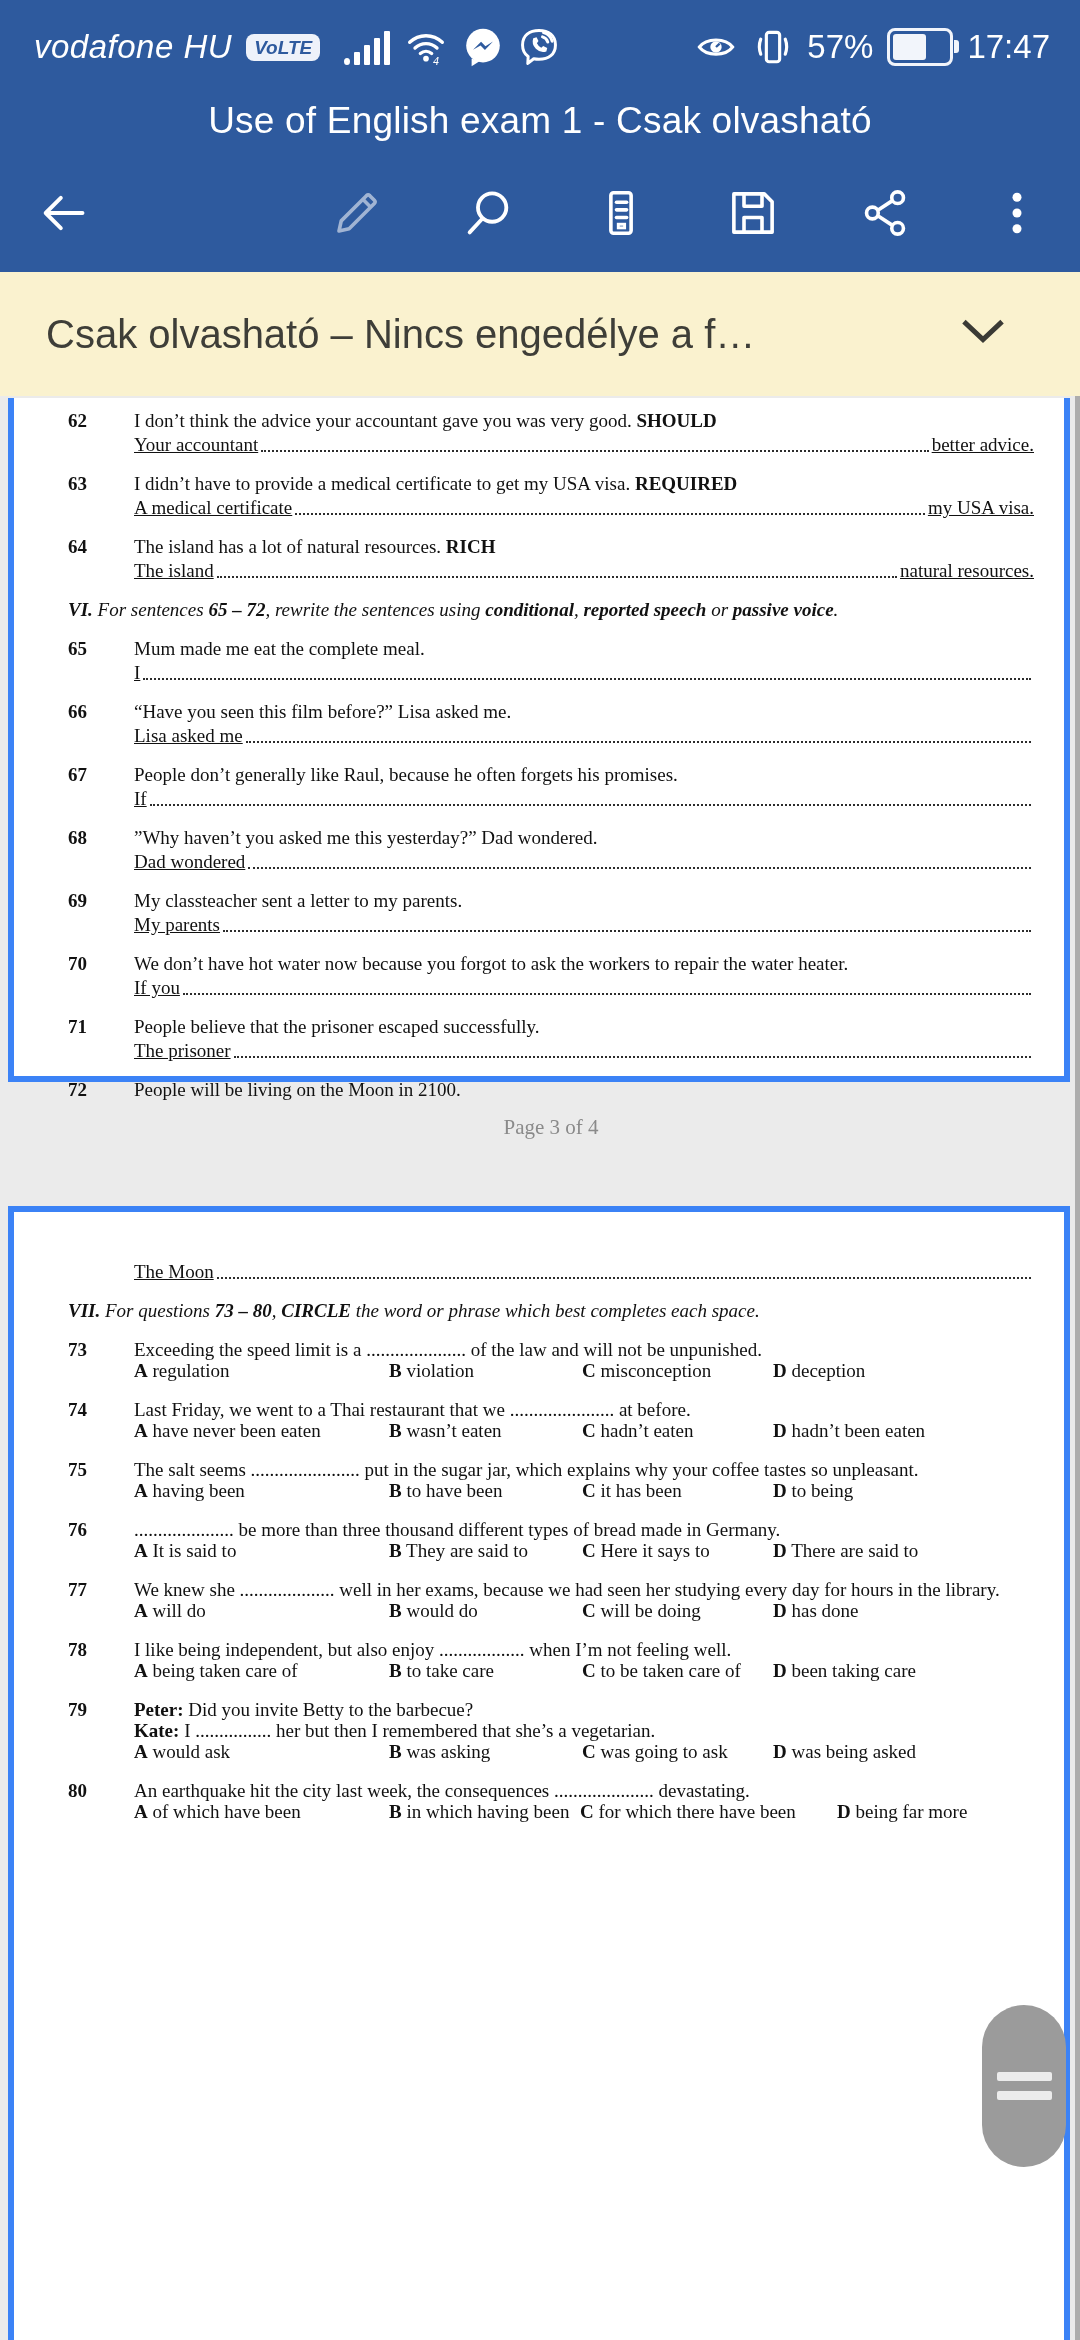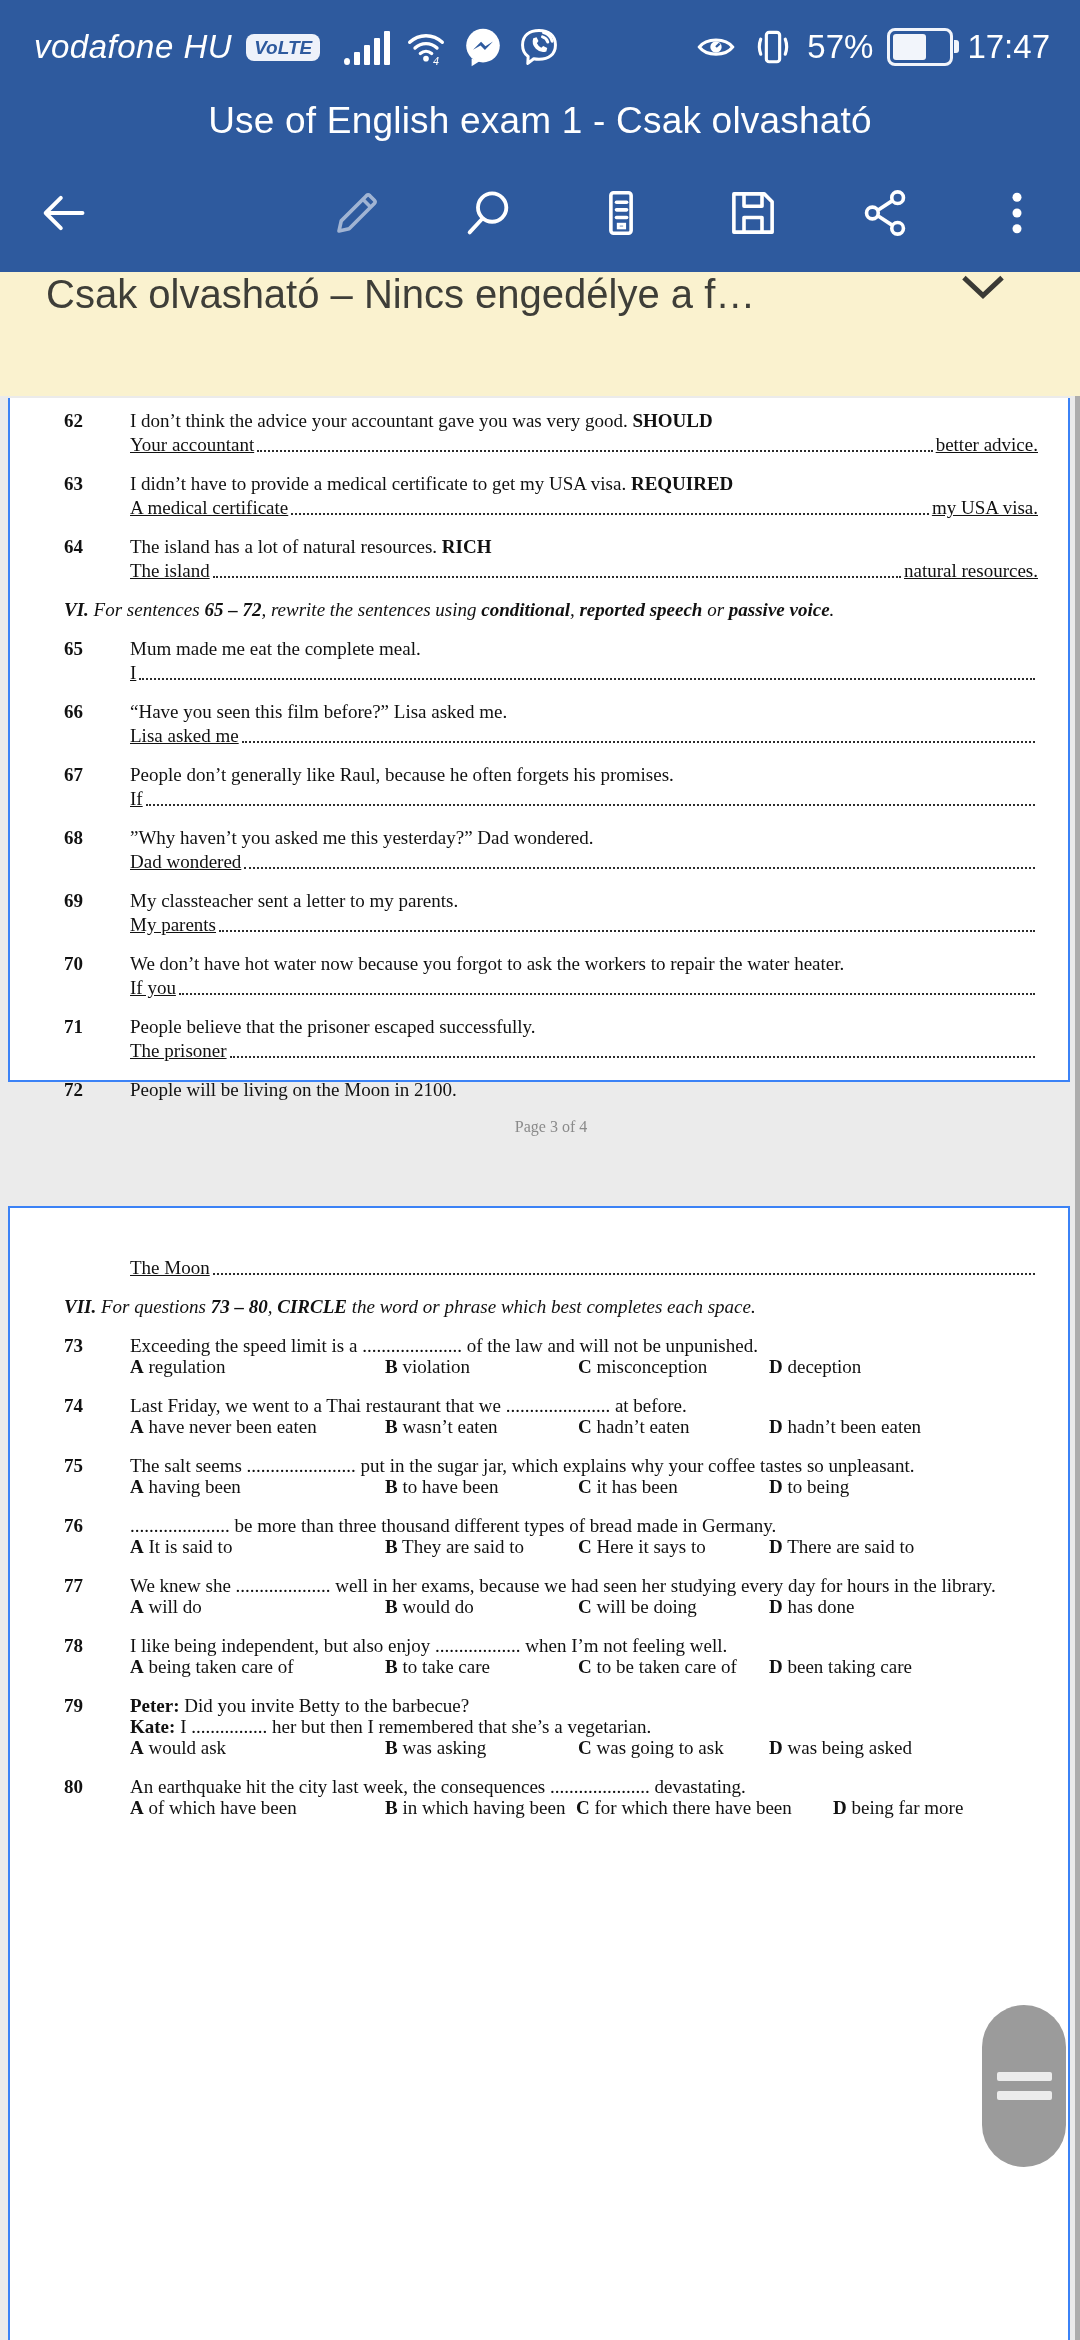--- a/index.html
+++ b/index.html
@@ -21,46 +21,46 @@
   .battery .fill{position:absolute;left:3px;top:3px;bottom:3px;width:55%;background:#f2f5fb;border-radius:3px;}
   .battery .tip{position:absolute;right:-9px;top:9px;width:5px;height:13px;background:#f2f5fb;border-radius:0 3px 3px 0;}
   .title-row{height:66px;display:flex;align-items:center;justify-content:center;}
   .title-row h1{margin:0;font-size:37px;font-weight:400;letter-spacing:.2px;}
   .toolbar{flex:1;display:flex;align-items:center;padding:0 36px;}
   .toolbar button{background:none;border:none;padding:0;color:#fff;width:54px;height:54px;display:inline-flex;align-items:center;justify-content:center;cursor:pointer;}
   .tb-right{margin-left:auto;display:flex;gap:78px;}
   .dim{opacity:.55;}
 
   
-  .banner{height:124px;background:#faf2cf;display:flex;padding:0 46px;}
+  .banner{height:124px;background:#faf2cf;display:flex;align-items:center;padding:0 46px;}
   .banner-text{font-size:40px;color:#3e3e38;white-space:nowrap;overflow:hidden;}
   .banner .chev{margin-left:auto;margin-right:28px;}
 
   
   .doc-area{position:relative;height:1944px;background:#ebebeb;}
-  .page{position:absolute;left:8px;width:1062px;background:#fff;border:2px solid #3b82f6;box-sizing:border-box;font-family:"Liberation Serif",serif;font-size:19px;color:#111;}
+  .page{position:absolute;left:8px;width:1062px;background:#fff;border:6px solid #3b82f6;box-sizing:border-box;font-family:"Liberation Serif",serif;font-size:19px;color:#111;}
   .page3{top:2px;height:684px;border-top:none;}
   .page4{top:810px;height:1134px;border-bottom:none;}
   .page-inner{padding:12px 30px 0 54px;}
   .page4 .page-inner{padding-top:46px;}
   .q-row{display:flex;margin-bottom:18px;}
   .q-num{width:66px;flex:none;font-weight:bold;line-height:21px;}
   .q-body{flex:1;min-width:0;}
   .q-line{line-height:21px;min-height:21px;white-space:nowrap;}
   .a-line{display:flex;align-items:flex-end;line-height:21px;}
   .a-line .pre,.a-line .post{white-space:nowrap;text-decoration:underline;}
   .a-fill{flex:1;border-bottom:2px dotted #2c2c2c;margin:0 3px 3px 3px;height:1em;}
   .opts{display:grid;grid-template-columns:255px 193px 191px 1fr;line-height:21px;margin-top:0;}
   .opts.wide{grid-template-columns:255px 191px 257px 1fr;}
   .opt{white-space:nowrap;}
   .opt b{font-weight:bold;}
   .section{font-style:italic;line-height:21px;margin:12px 0 18px 0;}
   .bld{font-weight:bold;}
   .ita{font-style:italic;}
-  .page-footer{text-align:center;color:#8a8a8a;font-size:16px;margin-top:4px;line-height:18px;}
+  .page-footer{text-align:center;color:#8a8a8a;font-size:21px;margin-top:4px;line-height:18px;}
 
   
   .scrollbar{position:absolute;right:0;top:0;bottom:0;width:5px;background:#adadad;}
   .fastscroll{position:absolute;left:982px;top:2005px;width:84px;height:162px;border-radius:42px;background:#9b9b9b;display:flex;flex-direction:column;align-items:center;justify-content:center;gap:10px;}
   .fs-line{display:block;width:55px;height:9px;border-radius:2px;background:#ececec;}
 </style>
 </head>
 <body>
 
 <div class="screen">

